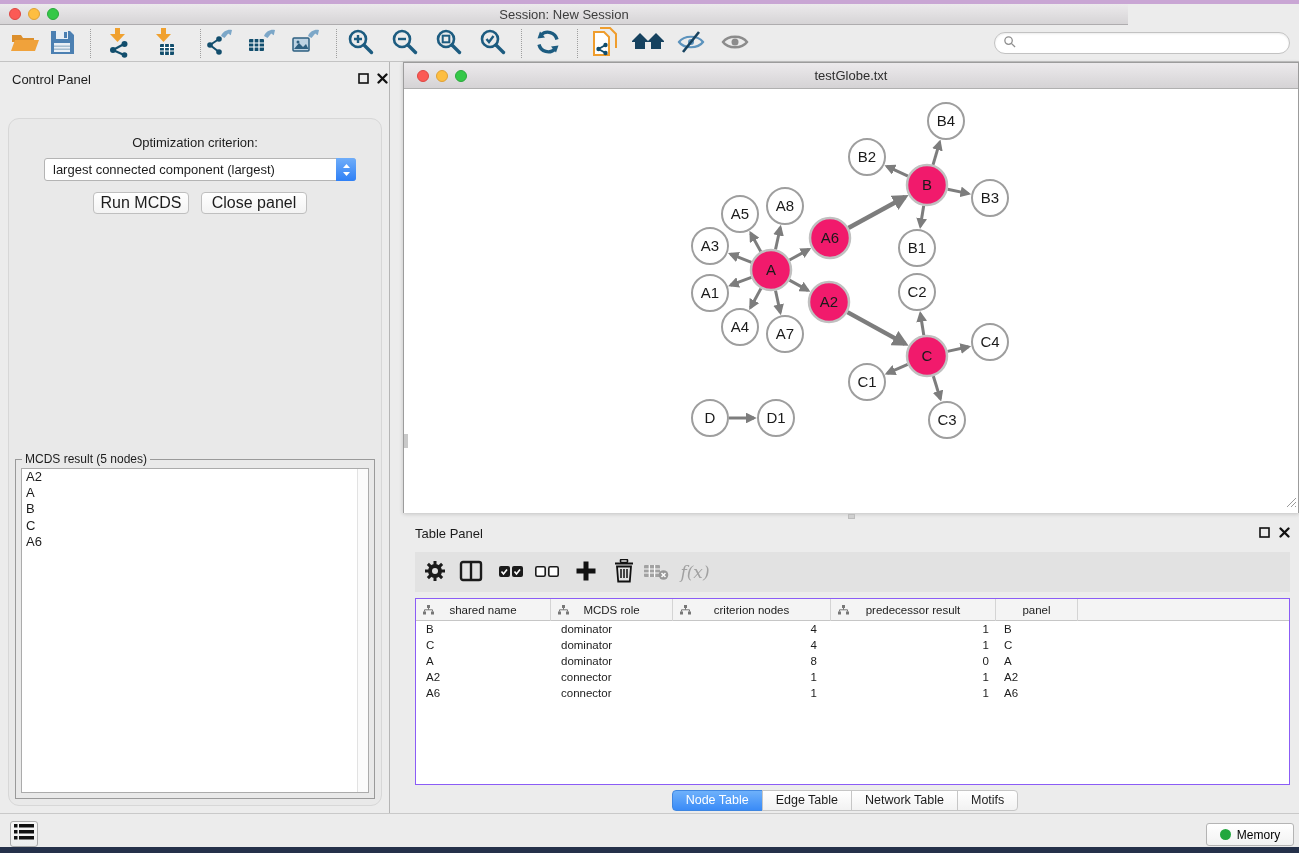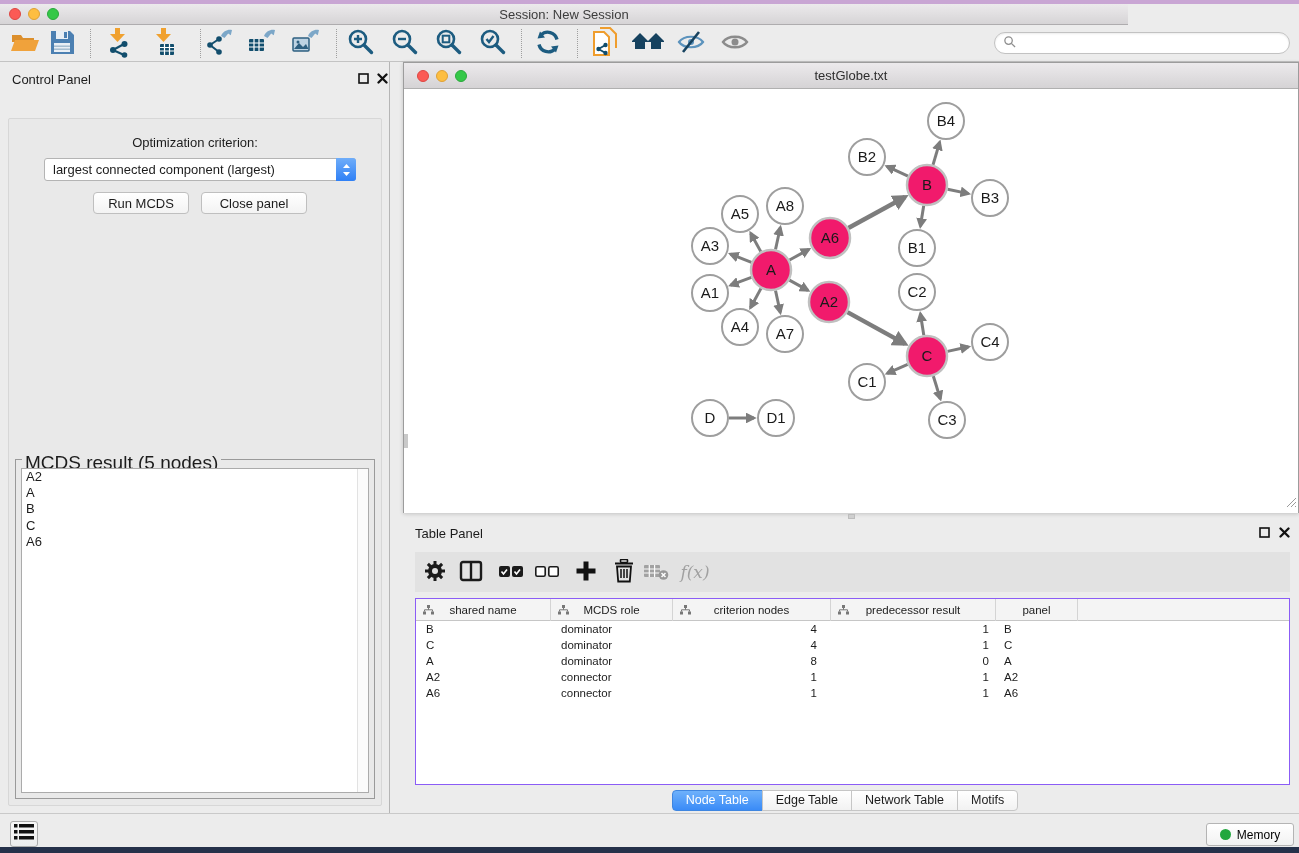--- a/index.html
+++ b/index.html
@@ -29,30 +29,30 @@
 
   
   .control-panel{position:absolute;left:0;top:62px;width:390px;height:751px;background:#ececec;border-right:1px solid #b5b5b5}
   .cp-title{position:absolute;left:12px;top:10px;font-size:13px}
   .panel-btn{position:absolute;top:10px;width:13px;height:13px;display:flex;align-items:center;justify-content:center;cursor:default}
   .seg-tabs{position:absolute;top:34px;left:0;width:100%;display:flex;justify-content:center;z-index:3}
   .seg-btn{height:21px;line-height:19px;text-align:center;font-size:13px;background:linear-gradient(#ffffff,#f2f2f2);border:1px solid #c6c6c6;margin-left:-1px;color:#1c1c1c;cursor:default}
   .seg-btn:first-child{border-radius:4px 0 0 4px;margin-left:0}
   .seg-btn:last-child{border-radius:0 4px 4px 0}
   .seg-btn.sel{background:linear-gradient(#6eb1fb,#3a8bf7);border-color:#3f86e0;color:#fff}
-  .cp-body{position:absolute;left:8px;top:56px;width:374px;height:688px;background:#e9e9e9;border:1px solid #d7d7d7;border-radius:2px}
+  .cp-body{position:absolute;left:8px;top:56px;width:374px;height:688px;background:#e9e9e9;border:1px solid #d7d7d7;border-radius:11px}
   .opt-label{position:absolute;left:0;width:100%;top:16px;text-align:center;font-size:13px}
   .select{position:absolute;left:35px;top:39px;width:312px;height:23px;background:#fff;border:1px solid #b4b4b4;border-radius:3px;display:flex;align-items:center}
   .sel-text{flex:1;font-size:13px;padding-left:8px;white-space:nowrap;overflow:hidden}
   .sel-cap{width:20px;height:23px;margin:-1px -1px -1px 0;border-radius:0 3px 3px 0;background:linear-gradient(#6fadf9,#2f80f6);display:flex;align-items:center;justify-content:center}
-  .btn-row .mac-btn{position:absolute;height:22px;font-size:13px;font-family:"Liberation Sans",sans-serif;background:linear-gradient(#ffffff,#f3f3f3);border:1px solid #bfbfbf;border-radius:4px;color:#1c1c1c}
+  .btn-row .mac-btn{position:absolute;height:22px;font-size:16px;font-family:"Liberation Sans",sans-serif;background:linear-gradient(#ffffff,#f3f3f3);border:1px solid #bfbfbf;border-radius:4px;color:#1c1c1c}
   #run-btn{left:84px;top:73px;width:96px}
   #closep-btn{left:192px;top:73px;width:106px}
   .result-group{position:absolute;left:6px;top:340px;width:360px;height:340px;border:1px solid #9a9a9a}
-  .result-legend{position:absolute;left:6px;top:-8px;background:#e9e9e9;padding:0 3px;font-size:19px}
+  .result-legend{position:absolute;left:6px;top:-8px;background:#e9e9e9;padding:0 3px;font-size:12px}
   .result-list{position:absolute;left:5px;top:8px;right:5px;bottom:5px;background:#fff;border:1px solid #ababab;overflow:hidden}
   .result-item{font-size:13px;line-height:16.2px;padding-left:4px}
   .result-scroll{position:absolute;right:0;top:0;bottom:0;width:11px;background:#fbfbfb;border-left:1px solid #e2e2e2}
 
   
   .net-frame{position:absolute;left:403px;top:62px;width:896px;height:451px;border:1px solid #9c9c9c;box-shadow:0 1px 4px rgba(0,0,0,.18);background:#fff}
   .net-titlebar{position:absolute;left:0;top:0;width:100%;height:26px;background:linear-gradient(#eceaec,#d5d3d5);border-bottom:1px solid #b0b0b0}
   .net-lights{position:absolute;left:13px;top:7px;display:flex;gap:7px}
   .net-title{position:absolute;left:0;right:0;top:5px;text-align:center;font-size:13px;color:#2e2e2e}
   .net-body{position:absolute;left:0;top:26px;width:894px;height:424px;background:#fff;overflow:hidden}

